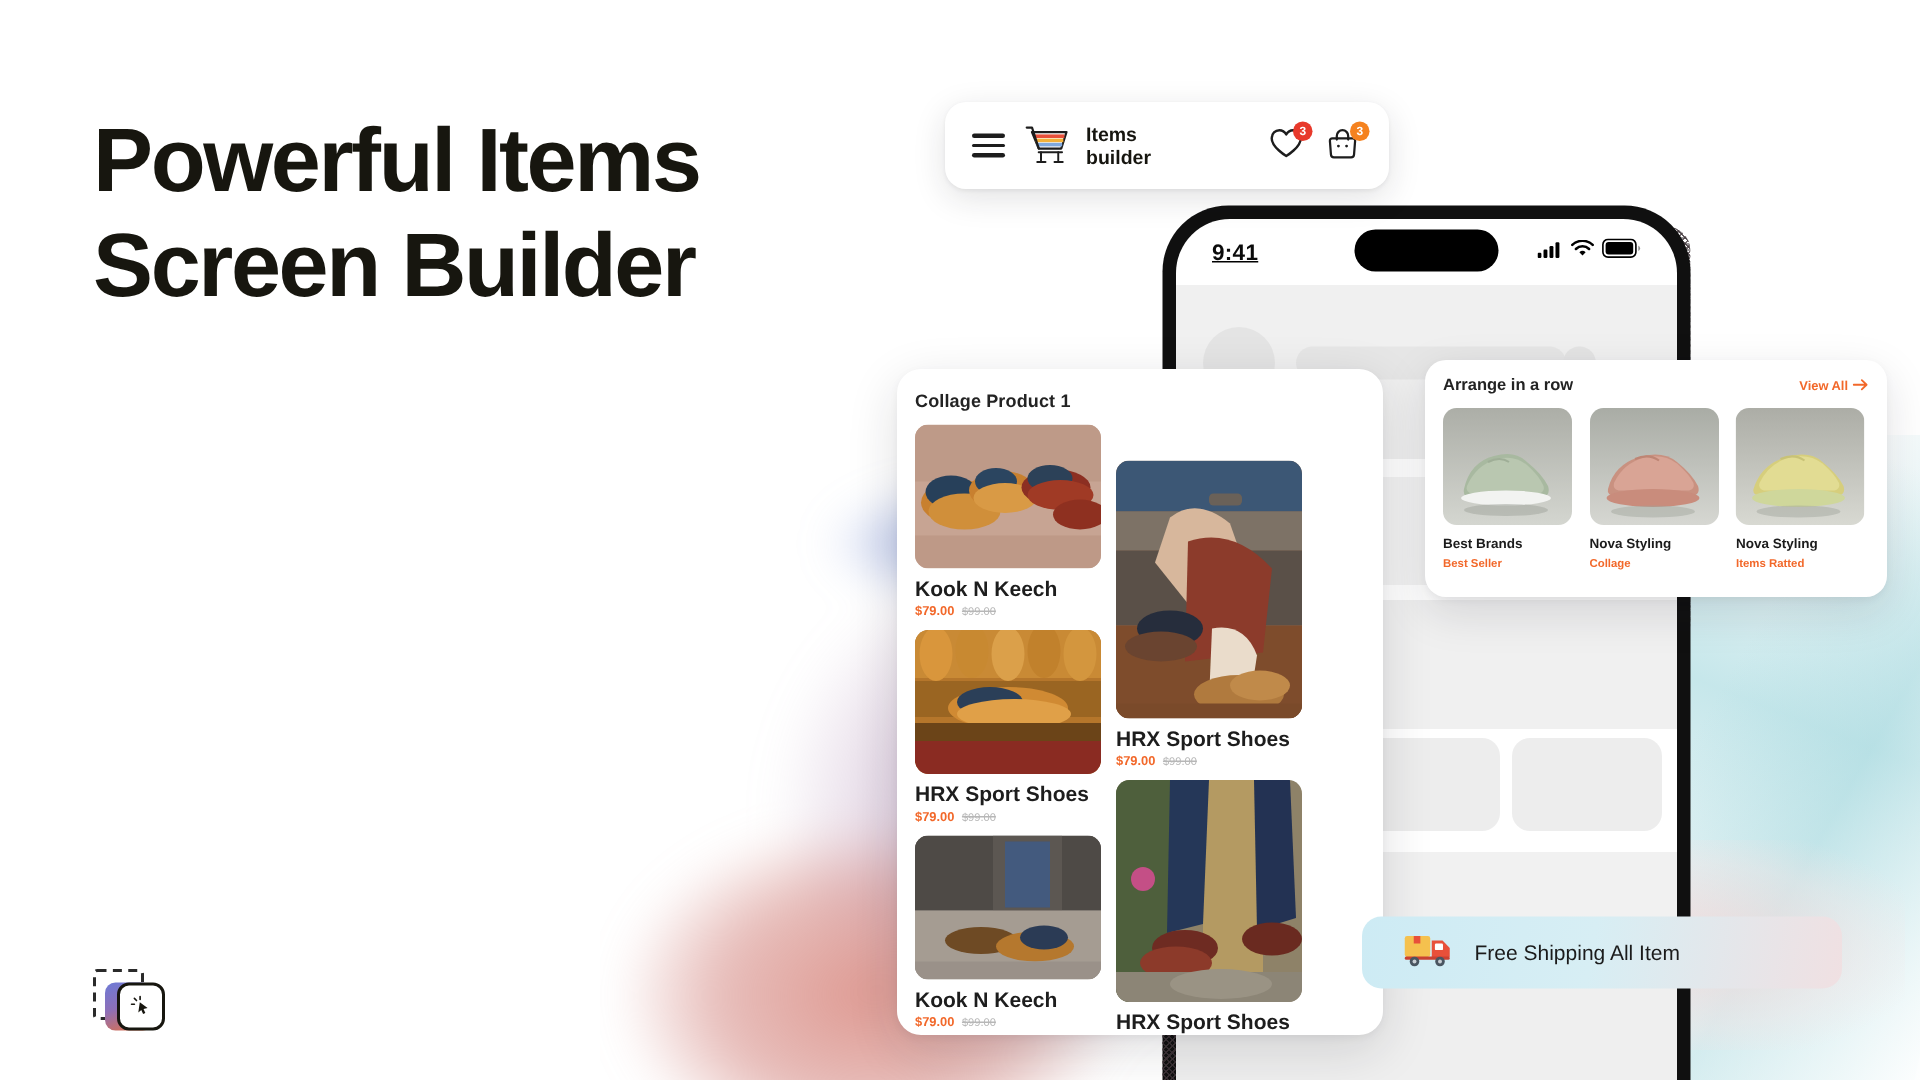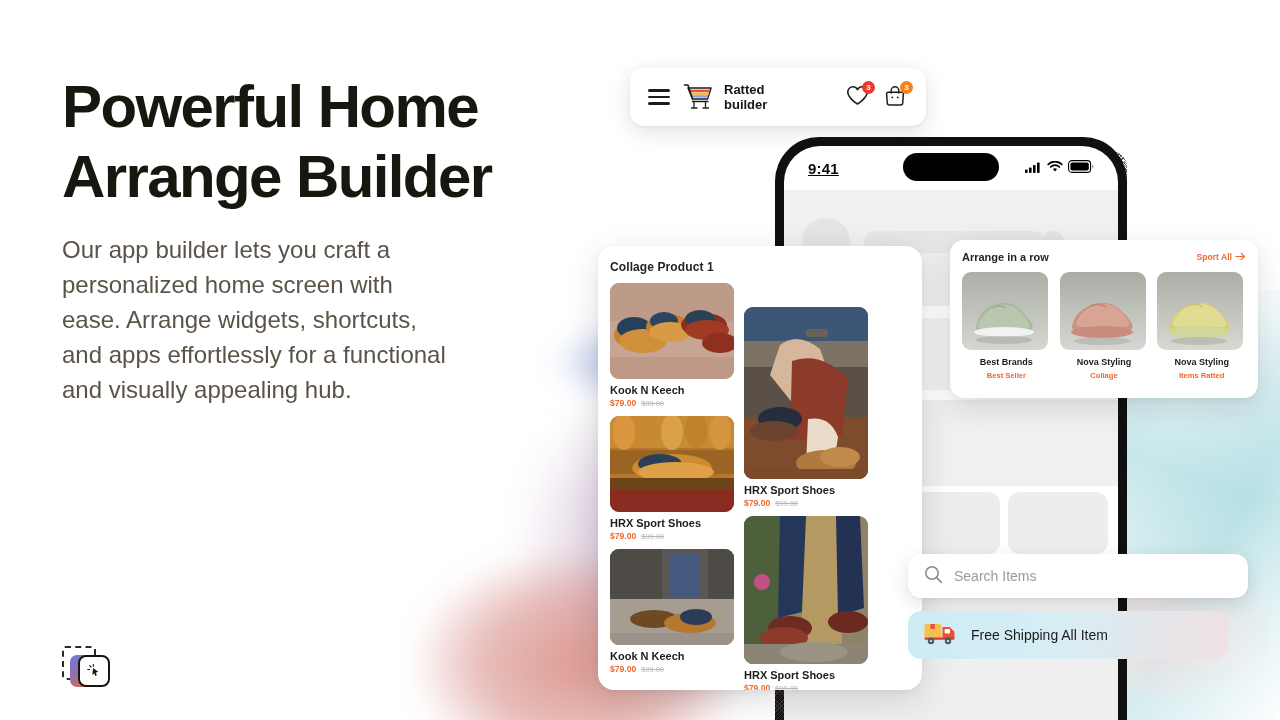--- a/index.html
+++ b/index.html
@@ -136,73 +136,72 @@
     box-shadow: 0 10px 34px rgba(25,25,35,0.14), 0 2px 6px rgba(0,0,0,0.05);
     z-index:30; overflow:hidden;
   }
   .collage-title { font-size:12px; font-weight:700; color:#232323; margin-bottom:9px; letter-spacing:0.1px; }
   .collage-grid { display:flex; gap:10px; }
   .col { display:flex; flex-direction:column; }
   .col-left { width:124px; }
   .col-right { width:124px; margin-top:24px; }
   .pitem { margin-bottom:8px; }
   .pthumb { width:100%; border-radius:9px; overflow:hidden; position:relative; }
-  .pname { font-size:11px; font-weight:700; color:#1d1d1d; margin-top:5px; }
+  .pname { font-size:14px; font-weight:700; color:#1d1d1d; margin-top:5px; }
   .pprice { margin-top:2px; display:flex; align-items:center; gap:5px; }
   .pprice .now { font-size:8.6px; font-weight:700; color:#F2682A; }
   .pprice .was { font-size:7.4px; color:#B7B7B7; text-decoration:line-through; }
 
   
   .rowcard {
     position:absolute; left:950px; top:240px; width:308px; height:158px;
     background:#fff; border-radius:14px; padding:11px 12px;
     box-shadow: 0 10px 30px rgba(25,25,35,0.13), 0 2px 6px rgba(0,0,0,0.05);
     z-index:30;
   }
   .rowcard-head { display:flex; align-items:center; margin-bottom:9px; }
   .rowcard-title { font-size:11px; font-weight:600; color:#232323; }
   .viewall { margin-left:auto; font-size:8.6px; font-weight:600; color:#F2682A; display:flex; align-items:center; gap:3px; cursor:pointer; }
   .rowgrid { display:flex; gap:9px; }
-  .rcell { width:96px; text-align:center; }
+  .rcell { width:96px; text-align:left; }
   .rthumb { width:86px; height:78px; border-radius:9px; overflow:hidden; position:relative; }
   .rname { font-size:9px; font-weight:600; color:#1b1b1b; margin-top:7px; }
   .rtag { font-size:7.6px; font-weight:600; color:#F2682A; margin-top:4px; }
 
   
   .searchbar {
     position:absolute; left:908px; top:554px; width:340px; height:44px;
     background:#fff; border-radius:13px; display:flex; align-items:center; padding:0 16px; gap:11px;
     box-shadow: 0 6px 20px rgba(25,25,35,0.12), 0 1px 3px rgba(0,0,0,0.05);
     z-index:35;
   }
   .search-ph { font-size:14px; color:#9A9A9A; }
   .shipbanner {
     position:absolute; left:908px; top:611px; width:320px; height:48px;
     background: linear-gradient(100deg,#CDEBF4 0%, #D7EEF4 48%, #F0E0E2 100%);
-    border-radius:13px; display:flex; align-items:center; padding:0 16px; gap:13px;
+    border-radius:13px; display:flex; align-items:center; padding:0 28px; gap:13px;
     z-index:35;
   }
   .ship-text { font-size:14px; font-weight:500; color:#1b1b1b; }
 
   
   .ph { width:100%; height:100%; display:block; }
 </style>
 </head>
 <body>
 
 <div id="stage">
 
   <div class="bg-blob-left"></div>
   <div class="bg-blob-left-mask"></div>
   <div class="bg-wedge-right"></div>
   <div class="bg-wedge-right2"></div>
 
   <div class="hero">
-    <h1>Powerful Home Arrange Builder</h1>
-    <p>Our app builder lets you craft a personalized home screen with ease. Arrange widgets, shortcuts, and apps effortlessly for a functional and visually appealing hub.</p>
+    <h1>Powerful Items Screen Builder</h1>
   </div>
 
   <div class="brandmark">
     <div class="bm-dash"></div>
     <div class="bm-grad"></div>
     <div class="bm-card">
       <svg width="17" height="17" viewBox="0 0 17 17" aria-hidden="true">
         <path d="M7.2 5.1 L12.4 9.0 L9.7 9.6 L10.9 12.3 L9.4 13.0 L8.2 10.3 L6.2 12.0 Z" fill="#17160F"></path>
         <path d="M5.0 4.0 L3.6 2.6 M7.4 3.3 L7.4 1.4 M3.6 6.5 L1.7 6.5" stroke="#17160F" stroke-width="1.1" stroke-linecap="round" fill="none"></path>
       </svg>
@@ -271,21 +270,21 @@
         <rect x="6.6" y="7.6" width="20" height="2.4" fill="#E8503A"></rect>
         <rect x="7.3" y="10.4" width="18.6" height="2.4" fill="#F3B13A"></rect>
         <rect x="8.1" y="13.2" width="17" height="2.4" fill="#7FA8DD"></rect>
         <path d="M1.5 3 H5 L9.5 17" fill="none" stroke="#1d1d1d" stroke-width="1.5" stroke-linecap="round" stroke-linejoin="round"></path>
         <path d="M9.5 19.5 H25" stroke="#1d1d1d" stroke-width="1.4" stroke-linecap="round"></path>
         <path d="M11 19.5 L11 25 M22.5 19.5 L22.5 25" stroke="#1d1d1d" stroke-width="1.3" stroke-linecap="round"></path>
         <path d="M8.5 26 H14 M20 26 H25.5" stroke="#1d1d1d" stroke-width="1.3" stroke-linecap="round"></path>
       </svg>
     </div>
     <div class="brandname">
-      <div>Ratted</div>
+      <div>Items</div>
       <div>builder</div>
     </div>
     <div class="navicons">
       <div class="navicon">
         <span>
           <svg width="23" height="21" viewBox="0 0 23 21" aria-hidden="true">
             <path d="M11.5 19 C11.5 19 1.8 13.2 1.8 7.1 C1.8 3.9 4.2 1.8 6.9 1.8 C8.9 1.8 10.6 3 11.5 4.6 C12.4 3 14.1 1.8 16.1 1.8 C18.8 1.8 21.2 3.9 21.2 7.1 C21.2 13.2 11.5 19 11.5 19 Z" fill="none" stroke="#1d1d1d" stroke-width="1.6" stroke-linejoin="round"></path>
           </svg>
         </span>
         <span class="badge red">3</span>
@@ -427,21 +426,21 @@
           </div>
         </div>
       </div>
     </div>
   </div>
 
   <div class="rowcard">
     <div class="rowcard-head">
       <div class="rowcard-title">Arrange in a row</div>
       <div class="viewall">
-        <span>Sport All</span>
+        <span>View All</span>
         <span>
           <svg width="11" height="9" viewBox="0 0 11 9" aria-hidden="true">
             <path d="M0.8 4.5 H9.2 M6.2 1.4 L9.4 4.5 L6.2 7.6" stroke="#F2682A" stroke-width="1.2" fill="none" stroke-linecap="round" stroke-linejoin="round"></path>
           </svg>
         </span>
       </div>
     </div>
     <div class="rowgrid">
       <div class="rcell">
         <div class="rthumb">
@@ -501,29 +500,20 @@
           </svg>
         </div>
         <div class="rname">Nova Styling</div>
         <div class="rtag">Items Ratted</div>
       </div>
     </div>
   </div>
 
   <div class="bg-pink-soft"></div>
 
-  <div class="searchbar">
-    <span>
-      <svg width="19" height="19" viewBox="0 0 19 19" aria-hidden="true">
-        <circle cx="8" cy="8" r="6.2" stroke="#8C8C8C" stroke-width="1.6" fill="none"></circle>
-        <path d="M12.6 12.6 L17.4 17.4" stroke="#8C8C8C" stroke-width="1.6" stroke-linecap="round"></path>
-      </svg>
-    </span>
-    <span class="search-ph">Search Items</span>
-  </div>
 
   <div class="shipbanner">
     <span>
       <svg width="34" height="26" viewBox="0 0 34 26" aria-hidden="true">
         <rect x="0.5" y="4" width="17" height="14" rx="1.6" fill="#F5C14E"></rect>
         <rect x="6.5" y="4" width="4.4" height="5" fill="#E8503A"></rect>
         <path d="M18.5 7 h7.2 l4.8 5 v6 h-12 z" fill="#E8503A"></path>
         <rect x="20.6" y="9" width="5.4" height="4.4" rx="0.8" fill="#fff"></rect>
         <rect x="0.5" y="17.6" width="30" height="2.2" rx="1" fill="#C94132"></rect>
         <circle cx="7" cy="21" r="3.2" fill="#4A5560"></circle>

